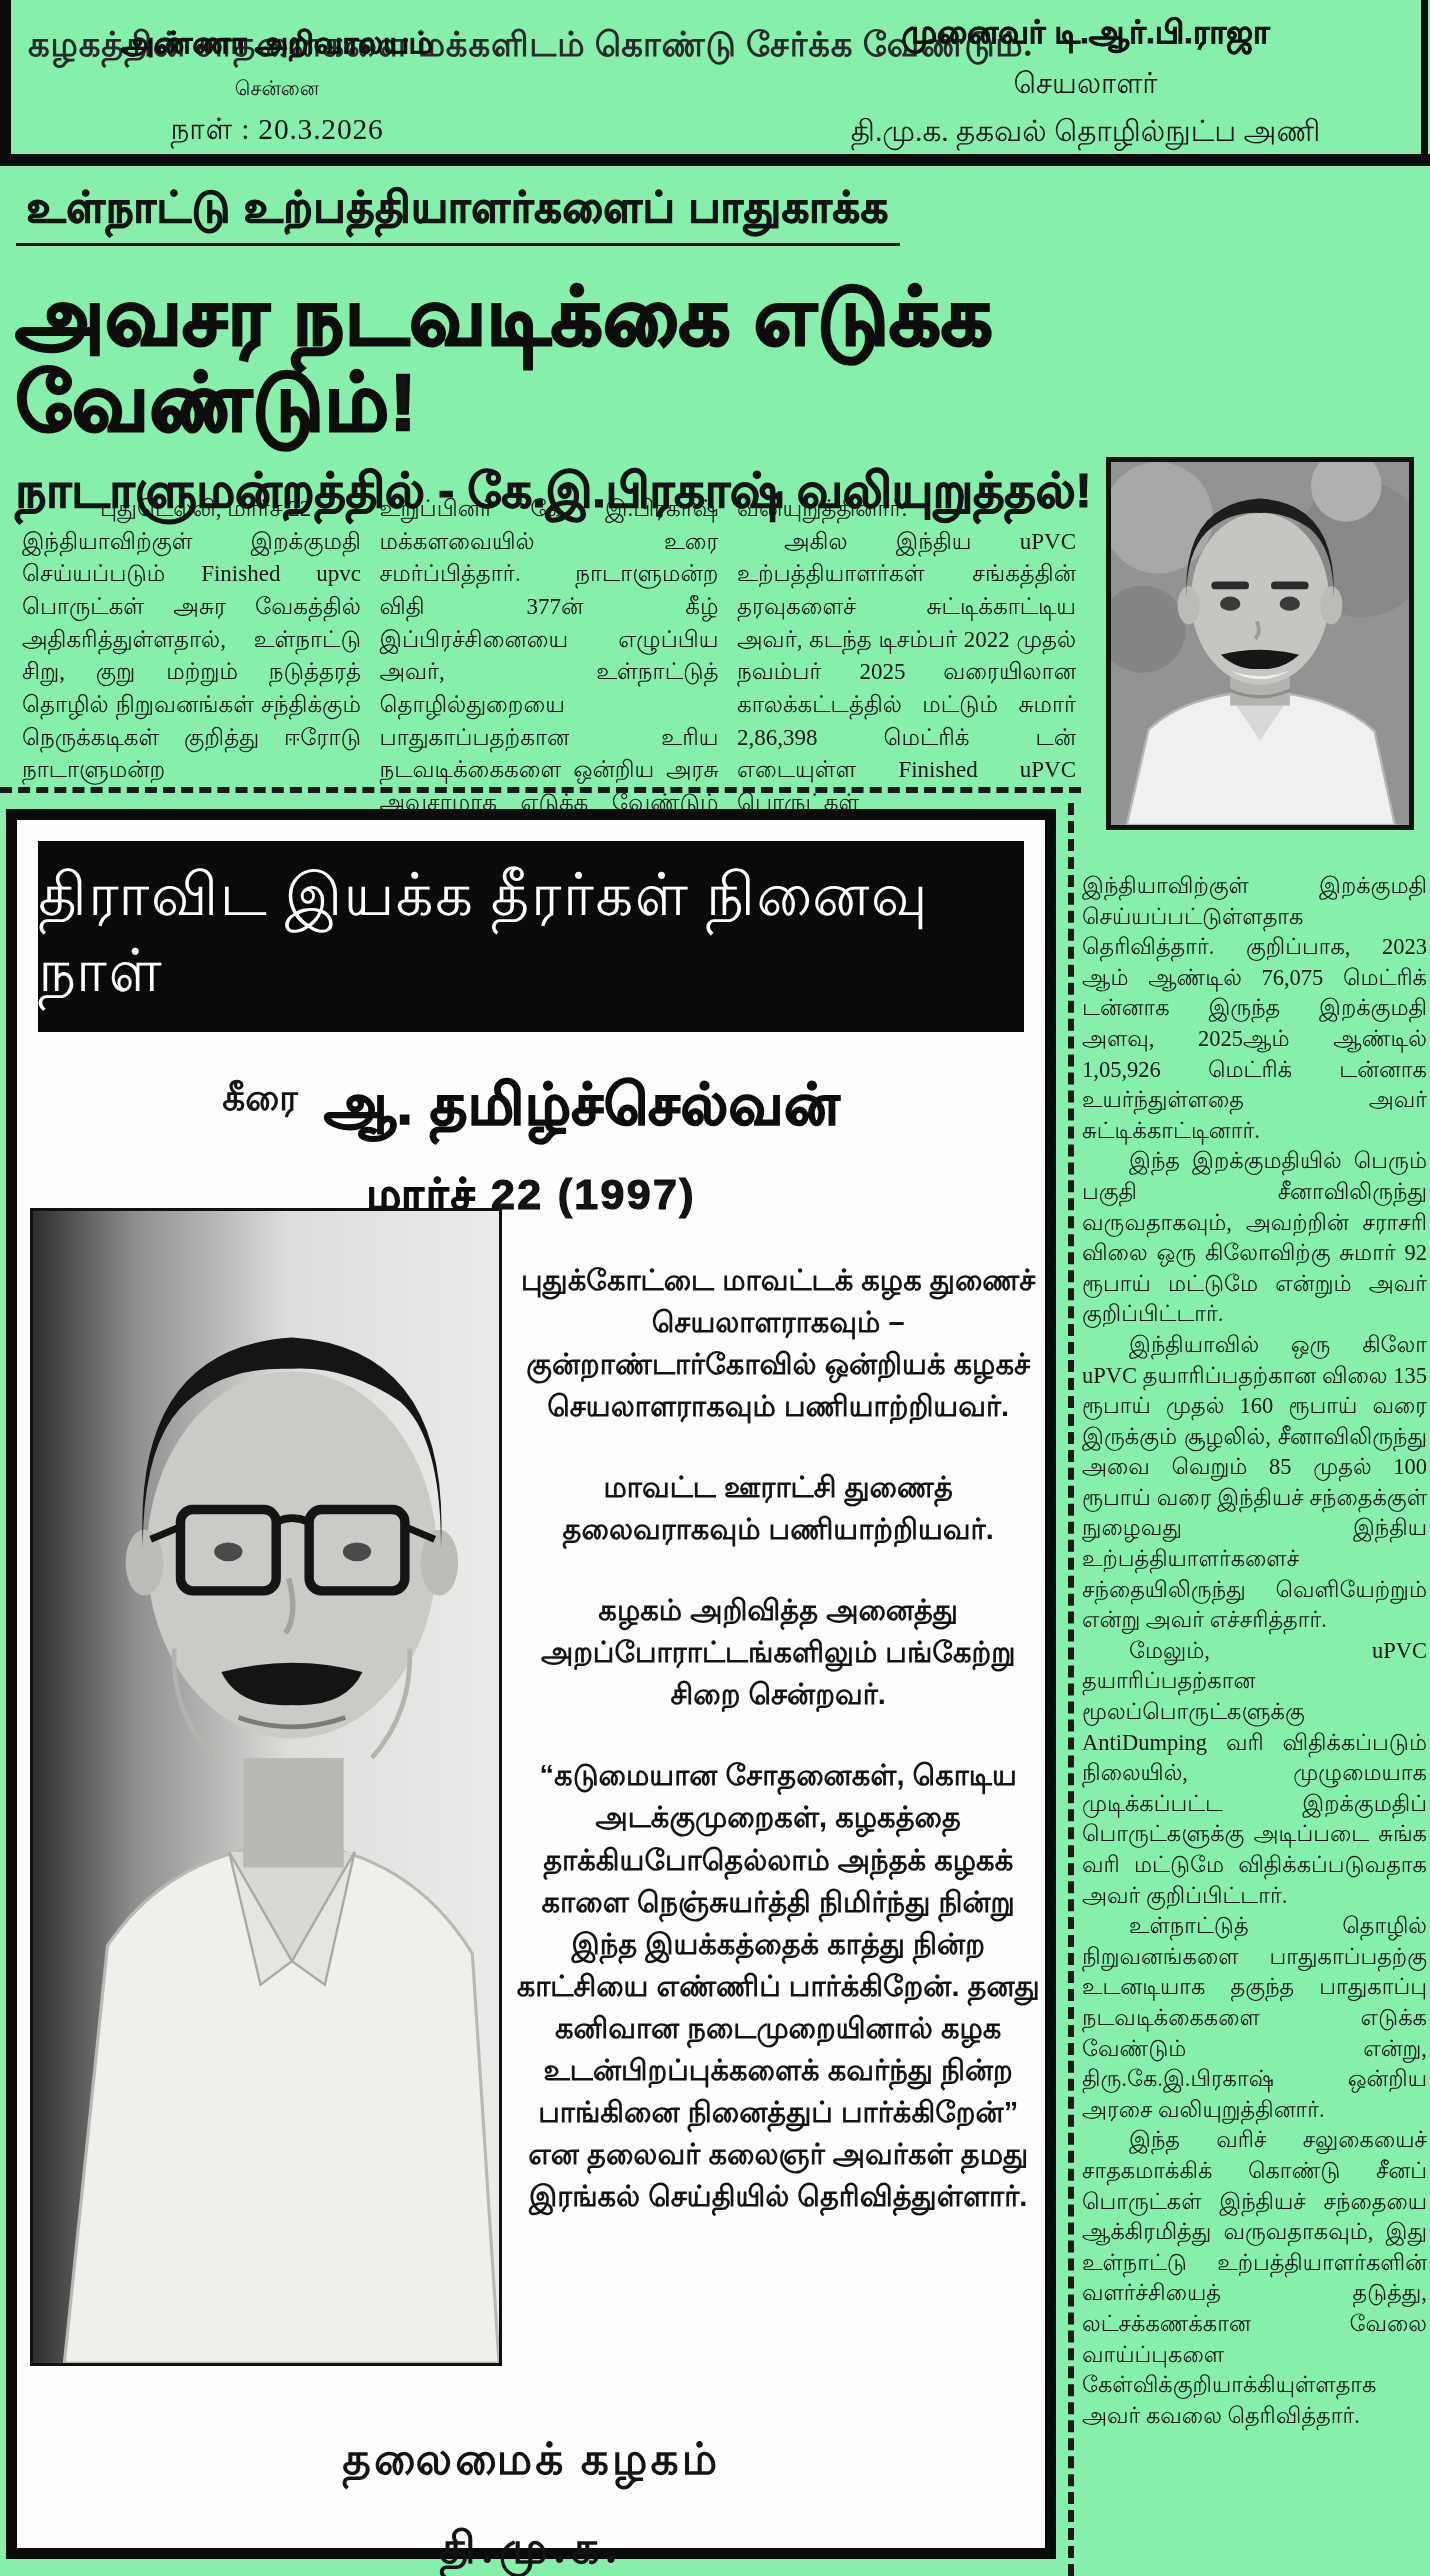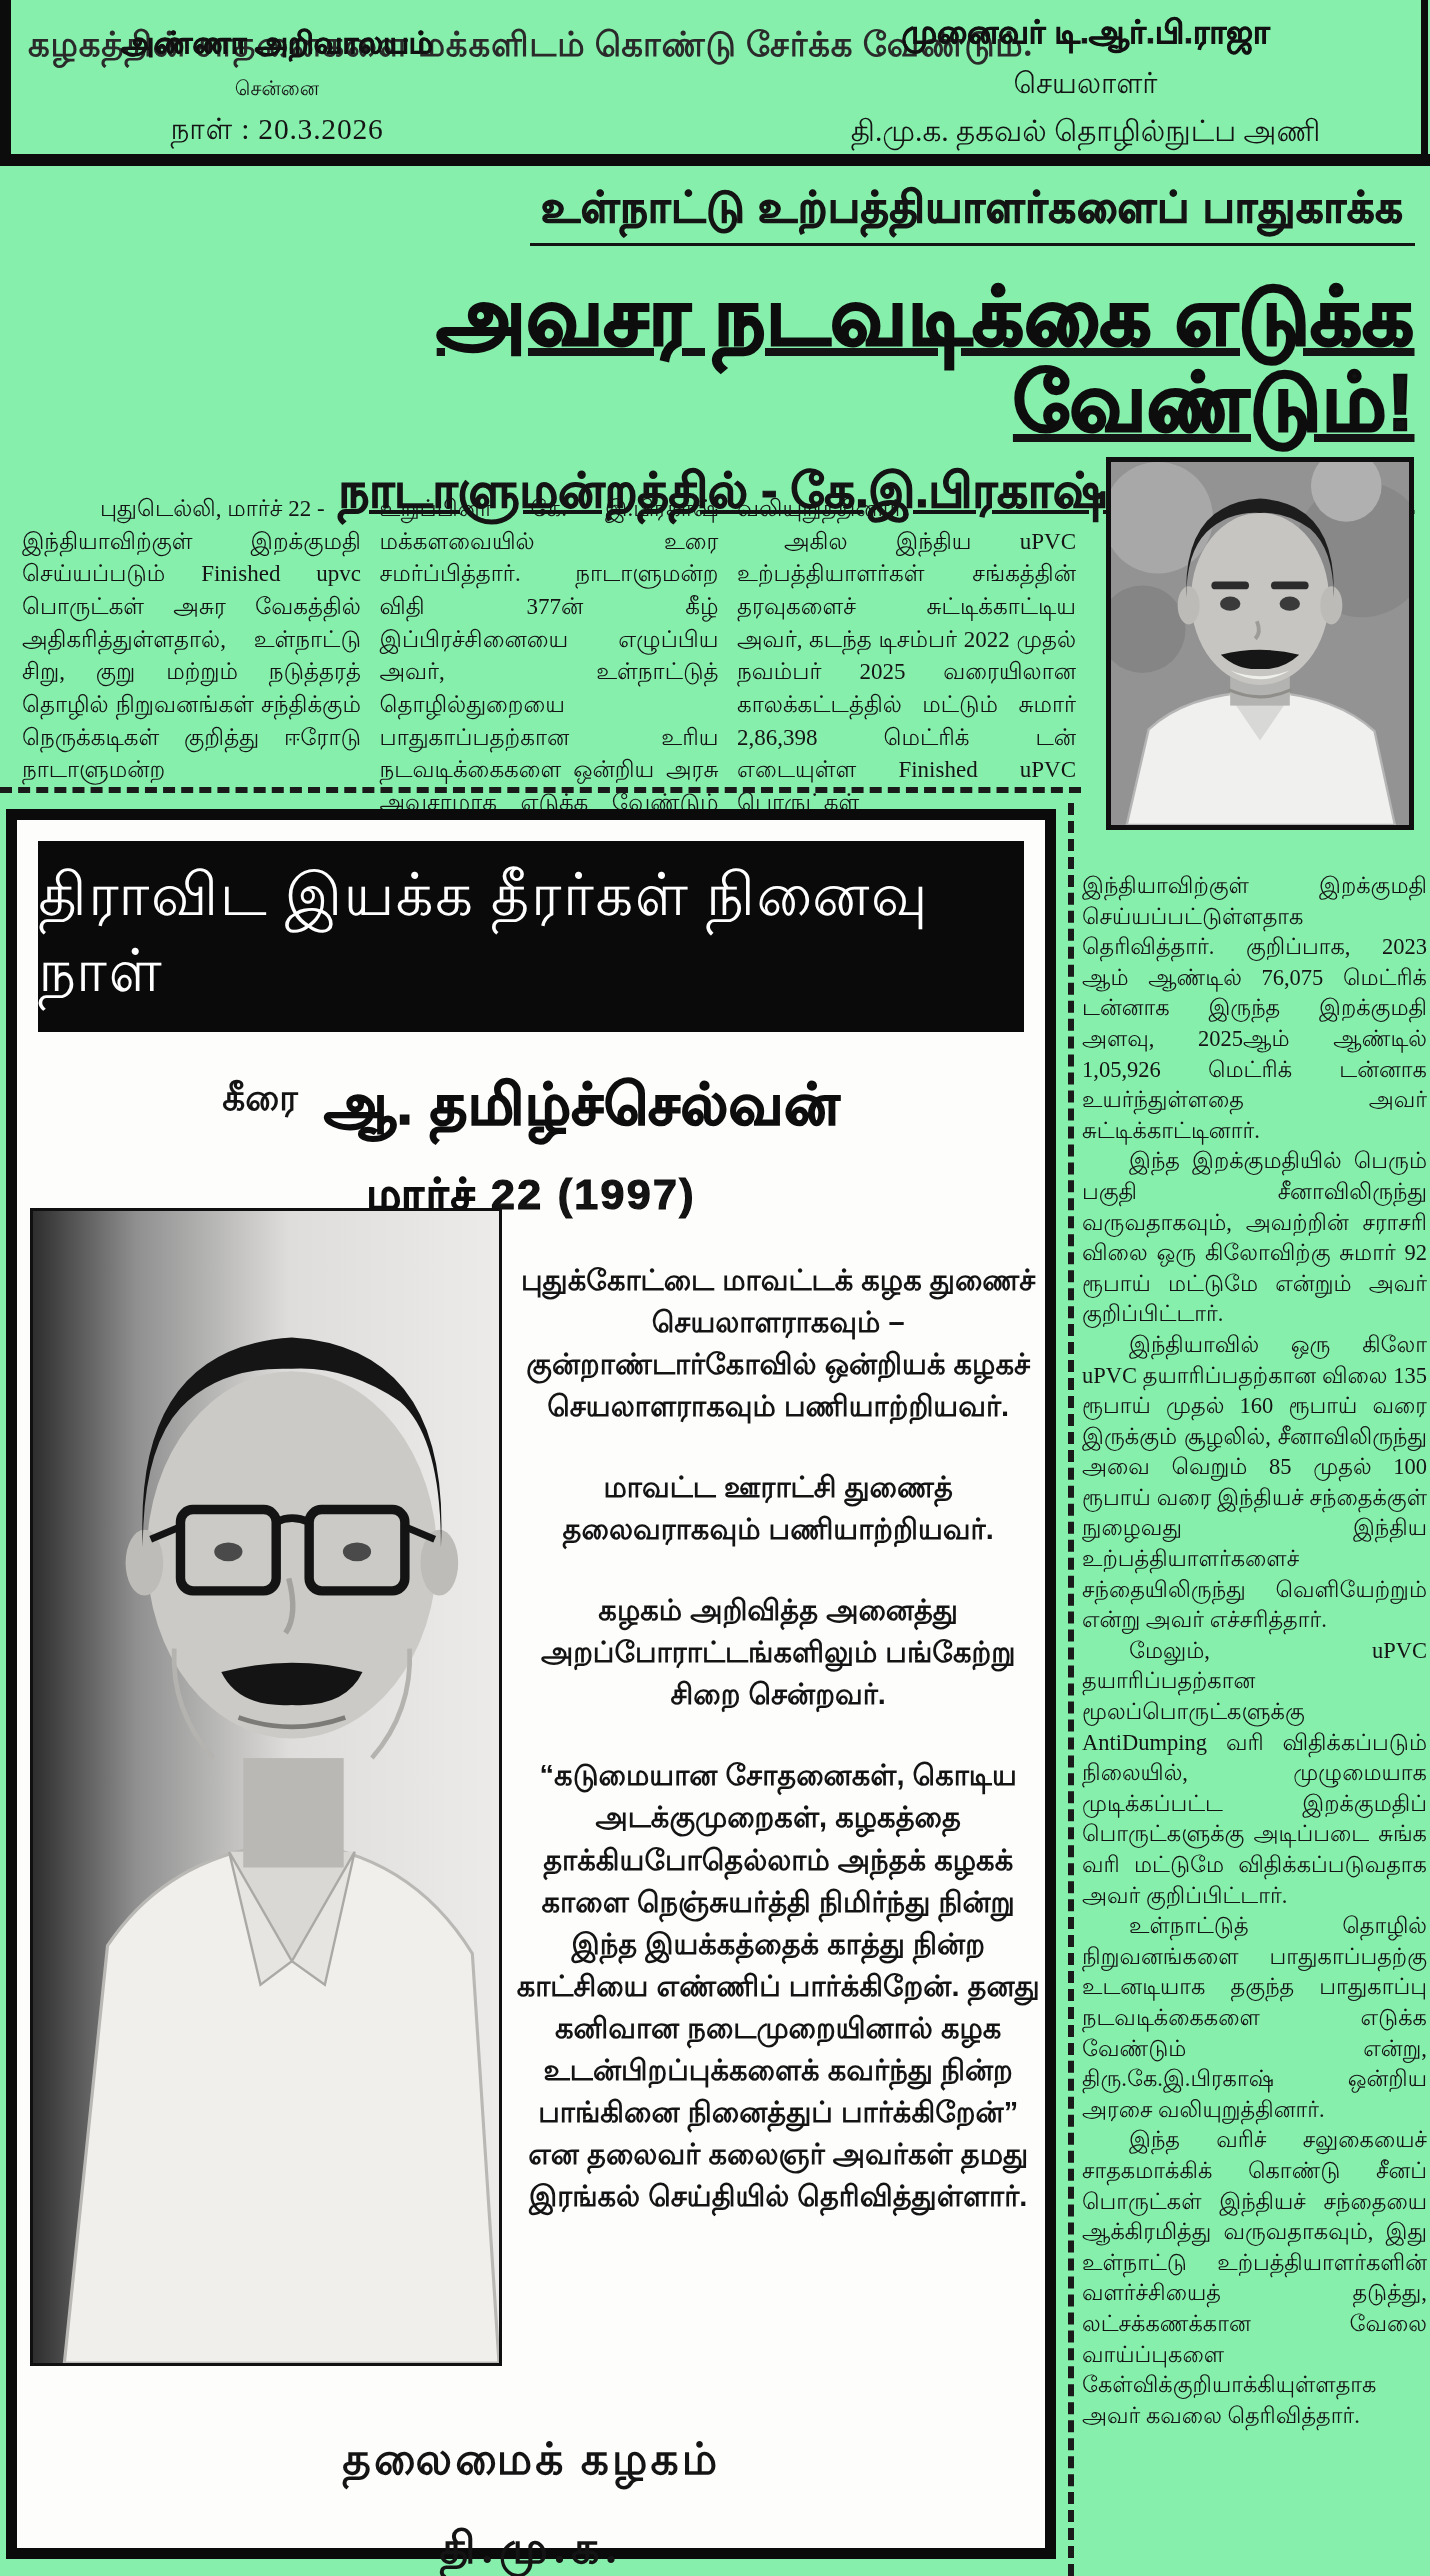--- a/index.html
+++ b/index.html
@@ -18,21 +18,21 @@
   .mh-left{left:75px;top:26.4px;width:404px;text-align:center;}
   .mh-org{font-size:30px;font-weight:bold;-webkit-text-stroke:0.8px #111;}
   .mh-city{font-size:20px;margin-top:12.4px;}
   .mh-date{font-size:29.5px;margin-top:11px;letter-spacing:0.8px;}
   .mh-right{right:34px;top:14px;width:621px;text-align:center;}
   .mh-name{font-size:32px;font-weight:bold;-webkit-text-stroke:0.8px #111;}
   .mh-role{font-size:29px;margin-top:12.4px;}
   .mh-wing{font-size:29.5px;margin-top:11px;}
 
   
-  .headline{left:15.5px;top:186px;width:1399px;text-align:right;line-height:1;text-decoration:underline;}
+  .headline{left:15.5px;top:186px;width:1399px;text-align:left;line-height:1;}
   .kicker{display:inline-block;font-size:43px;font-weight:bold;letter-spacing:0.8px;
           -webkit-text-stroke:1.2px #141414;padding:0 11px 14px;border-bottom:3.9px solid #141414;}
   .main-head{margin-top:28px;font-size:80px;font-weight:bold;letter-spacing:0.8px;
              -webkit-text-stroke:2.7px #0d0d0d;line-height:1.08;}
   .sub-head{margin-top:20px;font-size:48px;font-weight:bold;-webkit-text-stroke:1.2px #141414;}
 
   
   .article{left:22px;top:447px;width:1054px;display:flex;gap:18.6px;}
   .article .col{flex:1;font-size:23px;line-height:1.42;text-align:justify;}
   .article p{margin:0;}

